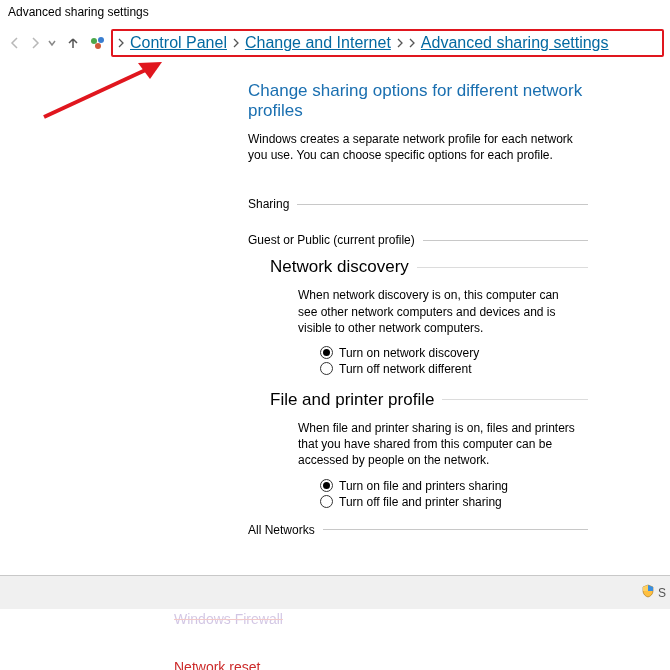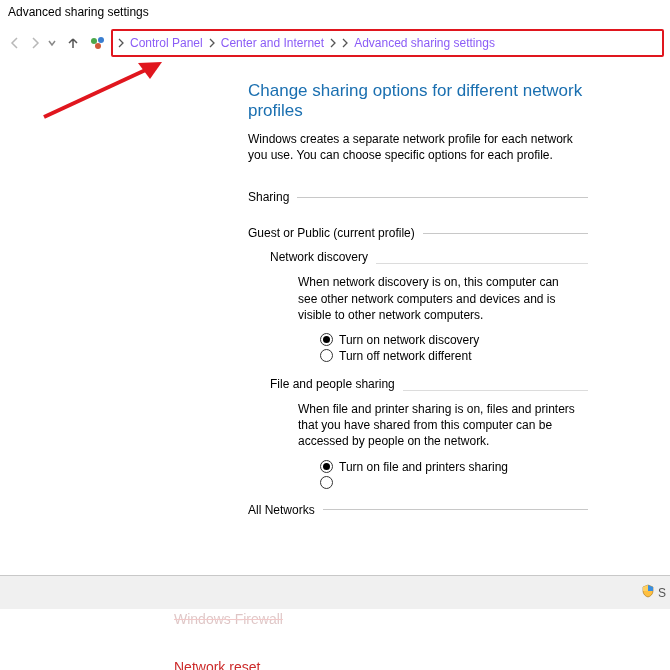--- a/index.html
+++ b/index.html
@@ -35,41 +35,41 @@
     flex: 1;
     display:flex;
     align-items:center;
     height:28px;
     border:2px solid #e0161e;
     border-radius:2px;
     padding:0 2px 0 2px;
     overflow:hidden;
     white-space:nowrap;
   }
-  .bc-item { display:flex; align-items:center; padding:0 3px; font-size:12px; color:#8b5cf6; }
+  .bc-item { display:flex; align-items:center; padding:0 3px; font-size:16px; color:#0369a1;text-decoration:underline; }
   .bc-chevron { width:12px; display:flex;align-items:center;justify-content:center; color:#555; }
   .arrow-annot { position:absolute; left:34px; top:55px; pointer-events:none; }
   .content {
     padding: 20px 0 0 248px;
     width: 588px;
   }
   .heading {
     color:#1a6fb0;
     font-size:17px;
     font-weight:400;
     margin-bottom:10px;
   }
-  .desc { font-size:12px; margin-bottom:27px; line-height:1.35; }
+  .desc { font-size:12px; margin-bottom:34px; line-height:1.35; }
   .section-head {
     display:flex; align-items:center; font-size:12px; margin-bottom:10px;
   }
   .section-head .label { margin-right:8px; white-space:nowrap; }
   .section-head .rule { flex:1; border-top:1px solid #c8c8c8; height:0; }
   .sub-head {
-    display:flex; align-items:flex-end; font-size:12px; margin:0 0 10px 22px;
+    display:flex; align-items:center; font-size:17px; margin:0 0 10px 22px;
   }
   .sub-head .label { margin-right:8px; }
   .sub-head .rule { flex:1; border-top:1px solid #dcdcdc; height:0; }
   .sub-desc { margin:0 8px 10px 50px; font-size:12px; line-height:1.35;}
   .radio-group { margin:0 0 14px 72px; }
   .radio-row { display:flex; align-items:flex-start; margin:2px 0; font-size:12px; }
   .radio {
     width:13px; height:13px; border:1px solid #333; border-radius:50%;
     margin-right:6px; display:flex;align-items:center;justify-content:center;
     background:#fff;
@@ -81,21 +81,21 @@
     border-top:1px solid #c8c8c8; background:#f0f0f0;
     height:34px; padding-right:4px;
   }
   .bb-btn { display:flex; align-items:center; font-size:12px; color:#555; }
   .shield { margin-right:3px; }
   .lower {
     position:absolute; left:0; right:0; top:609px; background:#fff;
     padding: 6px 0 0 174px;
   }
   .lower .link { color:#cc2a2a; font-size:14px; margin:22px 0 20px 0; }
-  .lower .cut { color:#7f1d1d; font-size:14px; margin:0 0 28px 0; position:relative; top:-4px;}
+  .lower .cut { color:#4c1d95; font-size:14px; margin:0 0 28px 0; position:relative; top:-4px;}
   .lower .cut::before{
     content:""; position:absolute; left:0; right:-500px; top:9px; height:2px; background:#fff;
   }
 </style>
 </head>
 <body>
 
 <div class="window-title">Advanced sharing settings</div>
 
 <div class="toolbar">
@@ -131,21 +131,21 @@
         <svg width="8" height="10" viewBox="0 0 8 10">
           <path d="M2 1 L6 5 L2 9" stroke="#555" stroke-width="1.3" fill="none"></path>
         </svg>
       </span>
     <span class="bc-item">Control Panel</span>
     <span class="bc-chevron">
         <svg width="8" height="10" viewBox="0 0 8 10">
           <path d="M2 1 L6 5 L2 9" stroke="#555" stroke-width="1.3" fill="none"></path>
         </svg>
       </span>
-    <span class="bc-item">Center and Internet</span>
+    <span class="bc-item">Change and Internet</span>
     <span class="bc-chevron">
         <svg width="8" height="10" viewBox="0 0 8 10">
           <path d="M2 1 L6 5 L2 9" stroke="#555" stroke-width="1.3" fill="none"></path>
         </svg>
       </span>
     <span class="bc-chevron">
         <svg width="8" height="10" viewBox="0 0 8 10">
           <path d="M2 1 L6 5 L2 9" stroke="#555" stroke-width="1.3" fill="none"></path>
         </svg>
       </span>
@@ -184,31 +184,32 @@
       <span class="radio checked"></span>
       <span>Turn on network discovery</span>
     </div>
     <div class="radio-row">
       <span class="radio"></span>
       <span>Turn off network different</span>
     </div>
   </div>
 
   <div class="sub-head">
-    <span class="label">File and people sharing</span>
+    <span class="label">File and printer profile</span>
     <span class="rule"></span>
   </div>
   <div class="sub-desc">When file and printer sharing is on, files and printers that you have shared from this computer can be accessed by people on the network.</div>
   <div class="radio-group">
     <div class="radio-row">
       <span class="radio checked"></span>
       <span>Turn on file and printers sharing</span>
     </div>
     <div class="radio-row">
       <span class="radio"></span>
+      <span>Turn off file and printer sharing</span>
     </div>
   </div>
 
   <div class="section-head">
     <span class="label">All Networks</span>
     <span class="rule"></span>
   </div>
 </div>
 
 <div class="bottom-bar">

